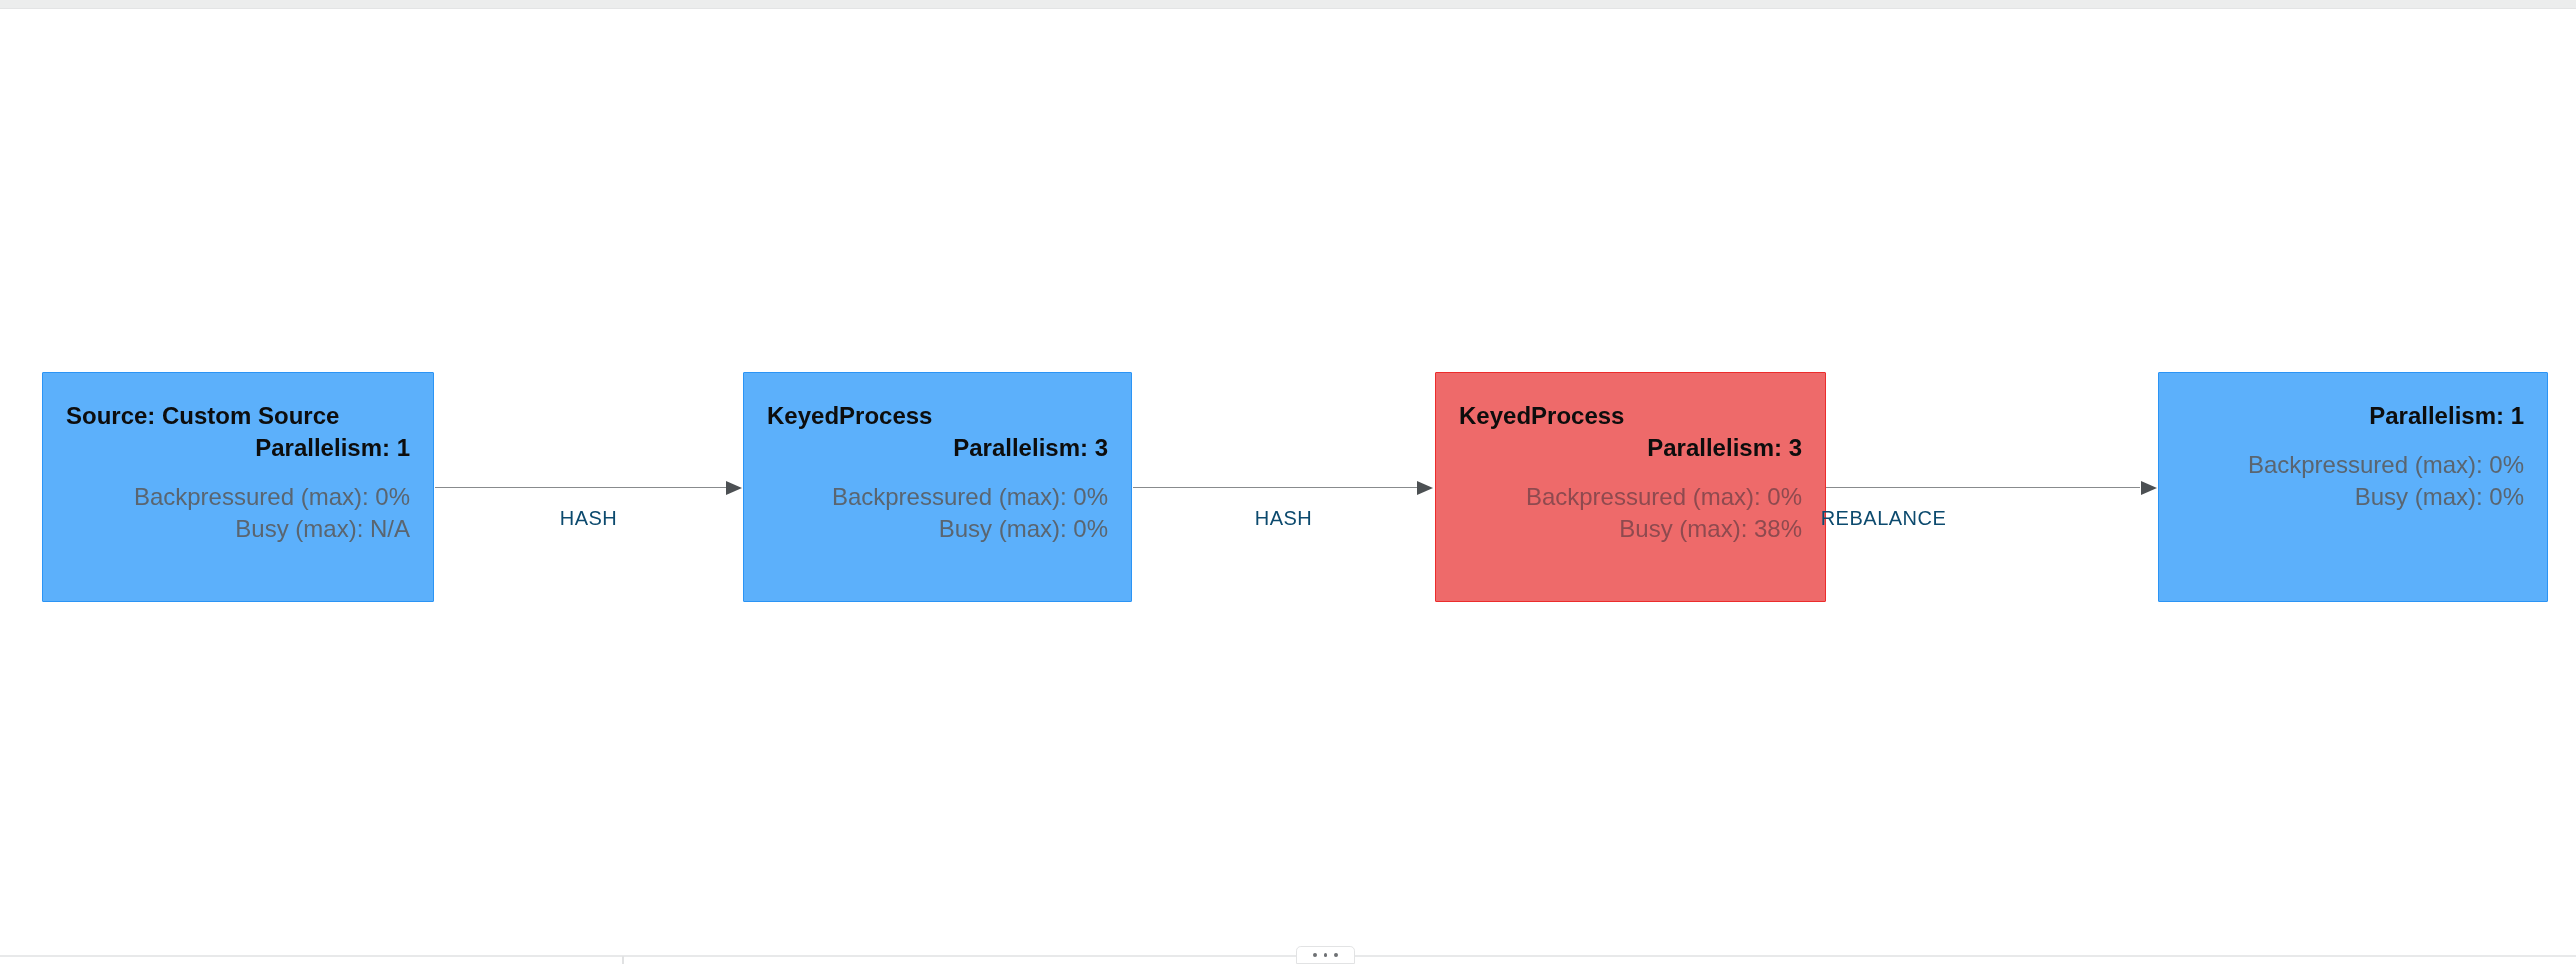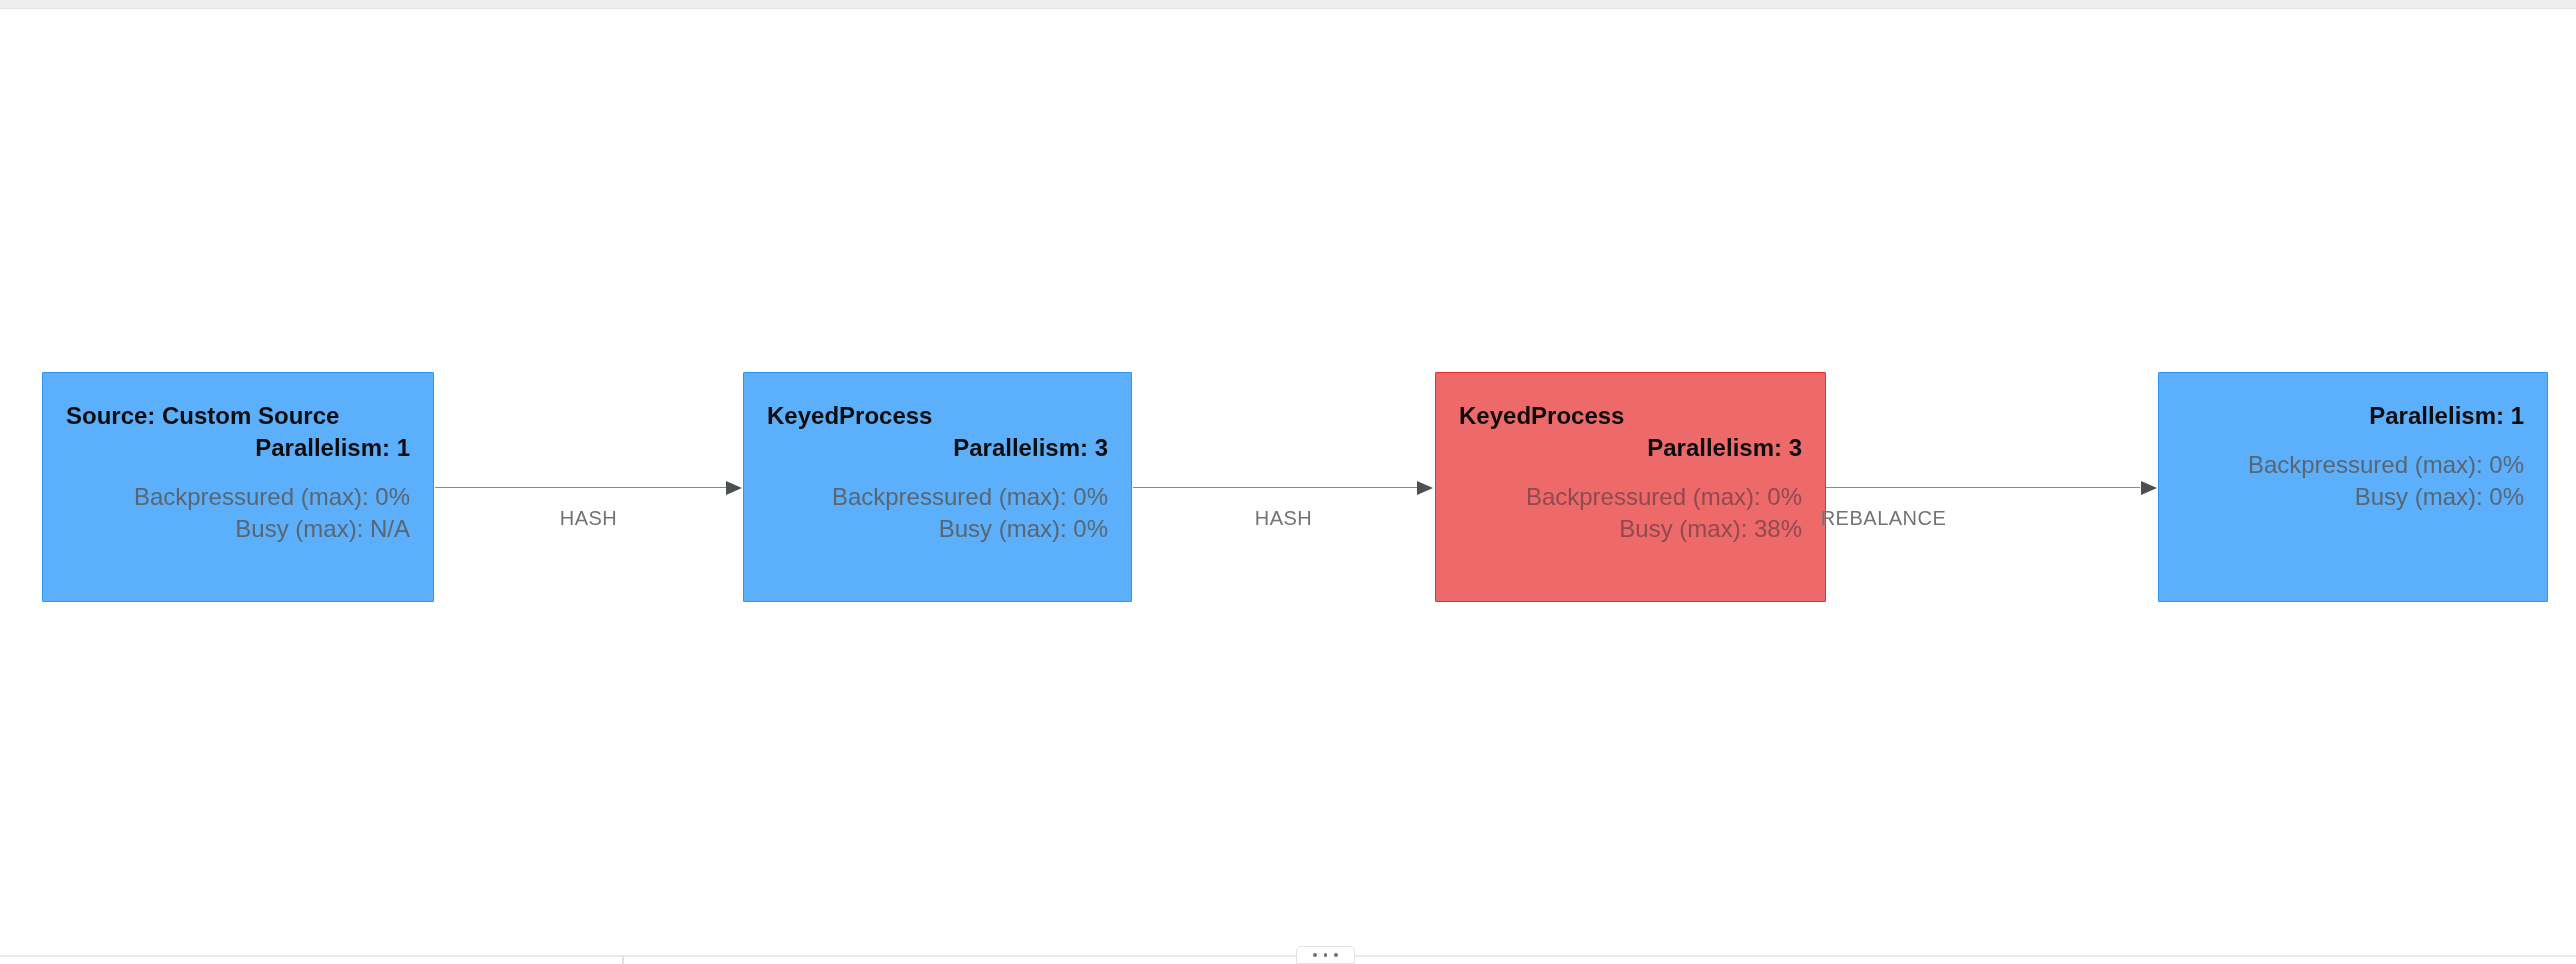--- a/index.html
+++ b/index.html
@@ -101,21 +101,21 @@
     top: 472px;
     width: 0; height: 0;
     border-top: 7.6px solid transparent;
     border-bottom: 7.6px solid transparent;
     border-left: 16px solid #4c5053;
   }
   .edge-label {
     position: absolute;
     top: 498px;
     font-size: 20px;
-    color: #737373;
+    color: #0c4a6e;
     letter-spacing: 0.5px;
     text-align: center;
     white-space: nowrap;
   }
 
   
   .splitter-line {
     position: absolute;
     left: 0; top: 955px;
     width: 2576px; height: 1.9px;

